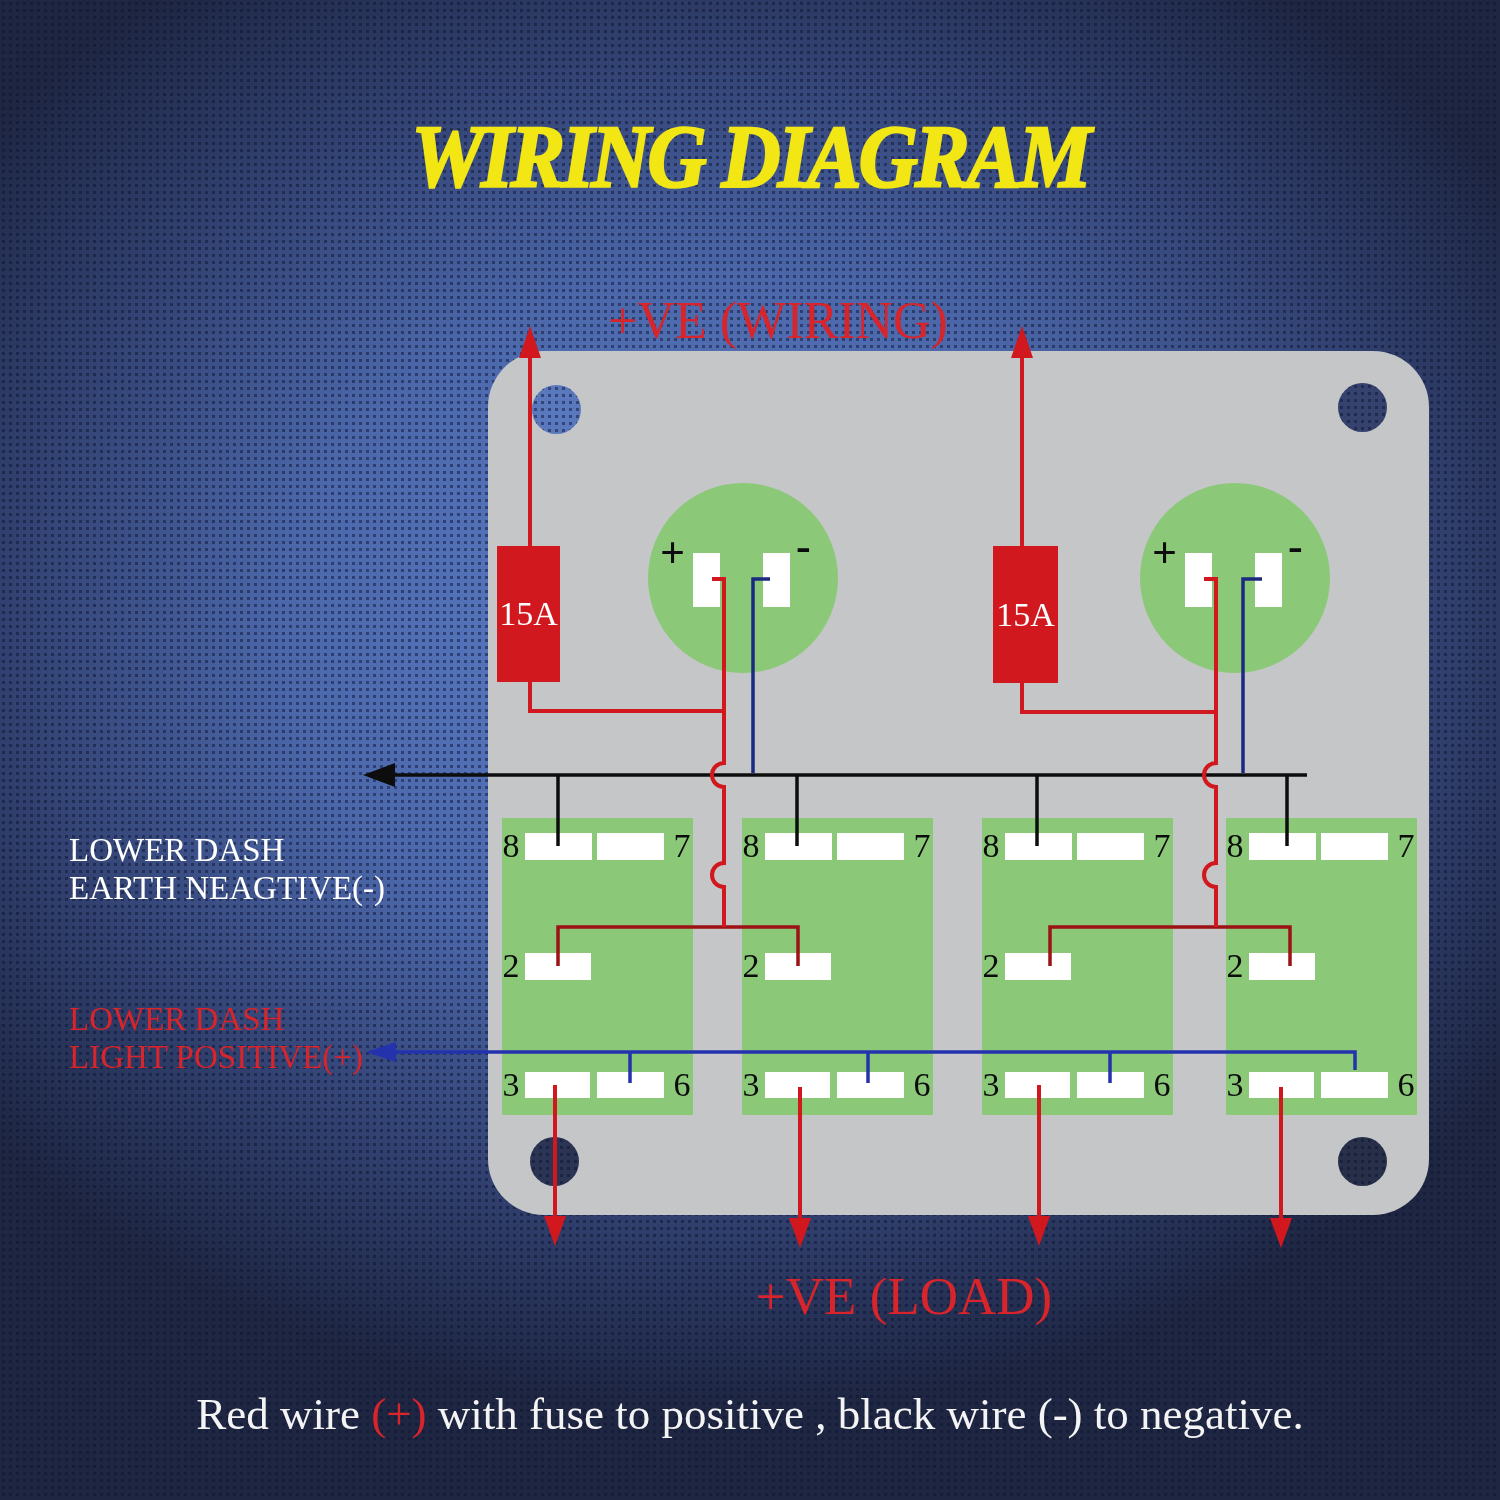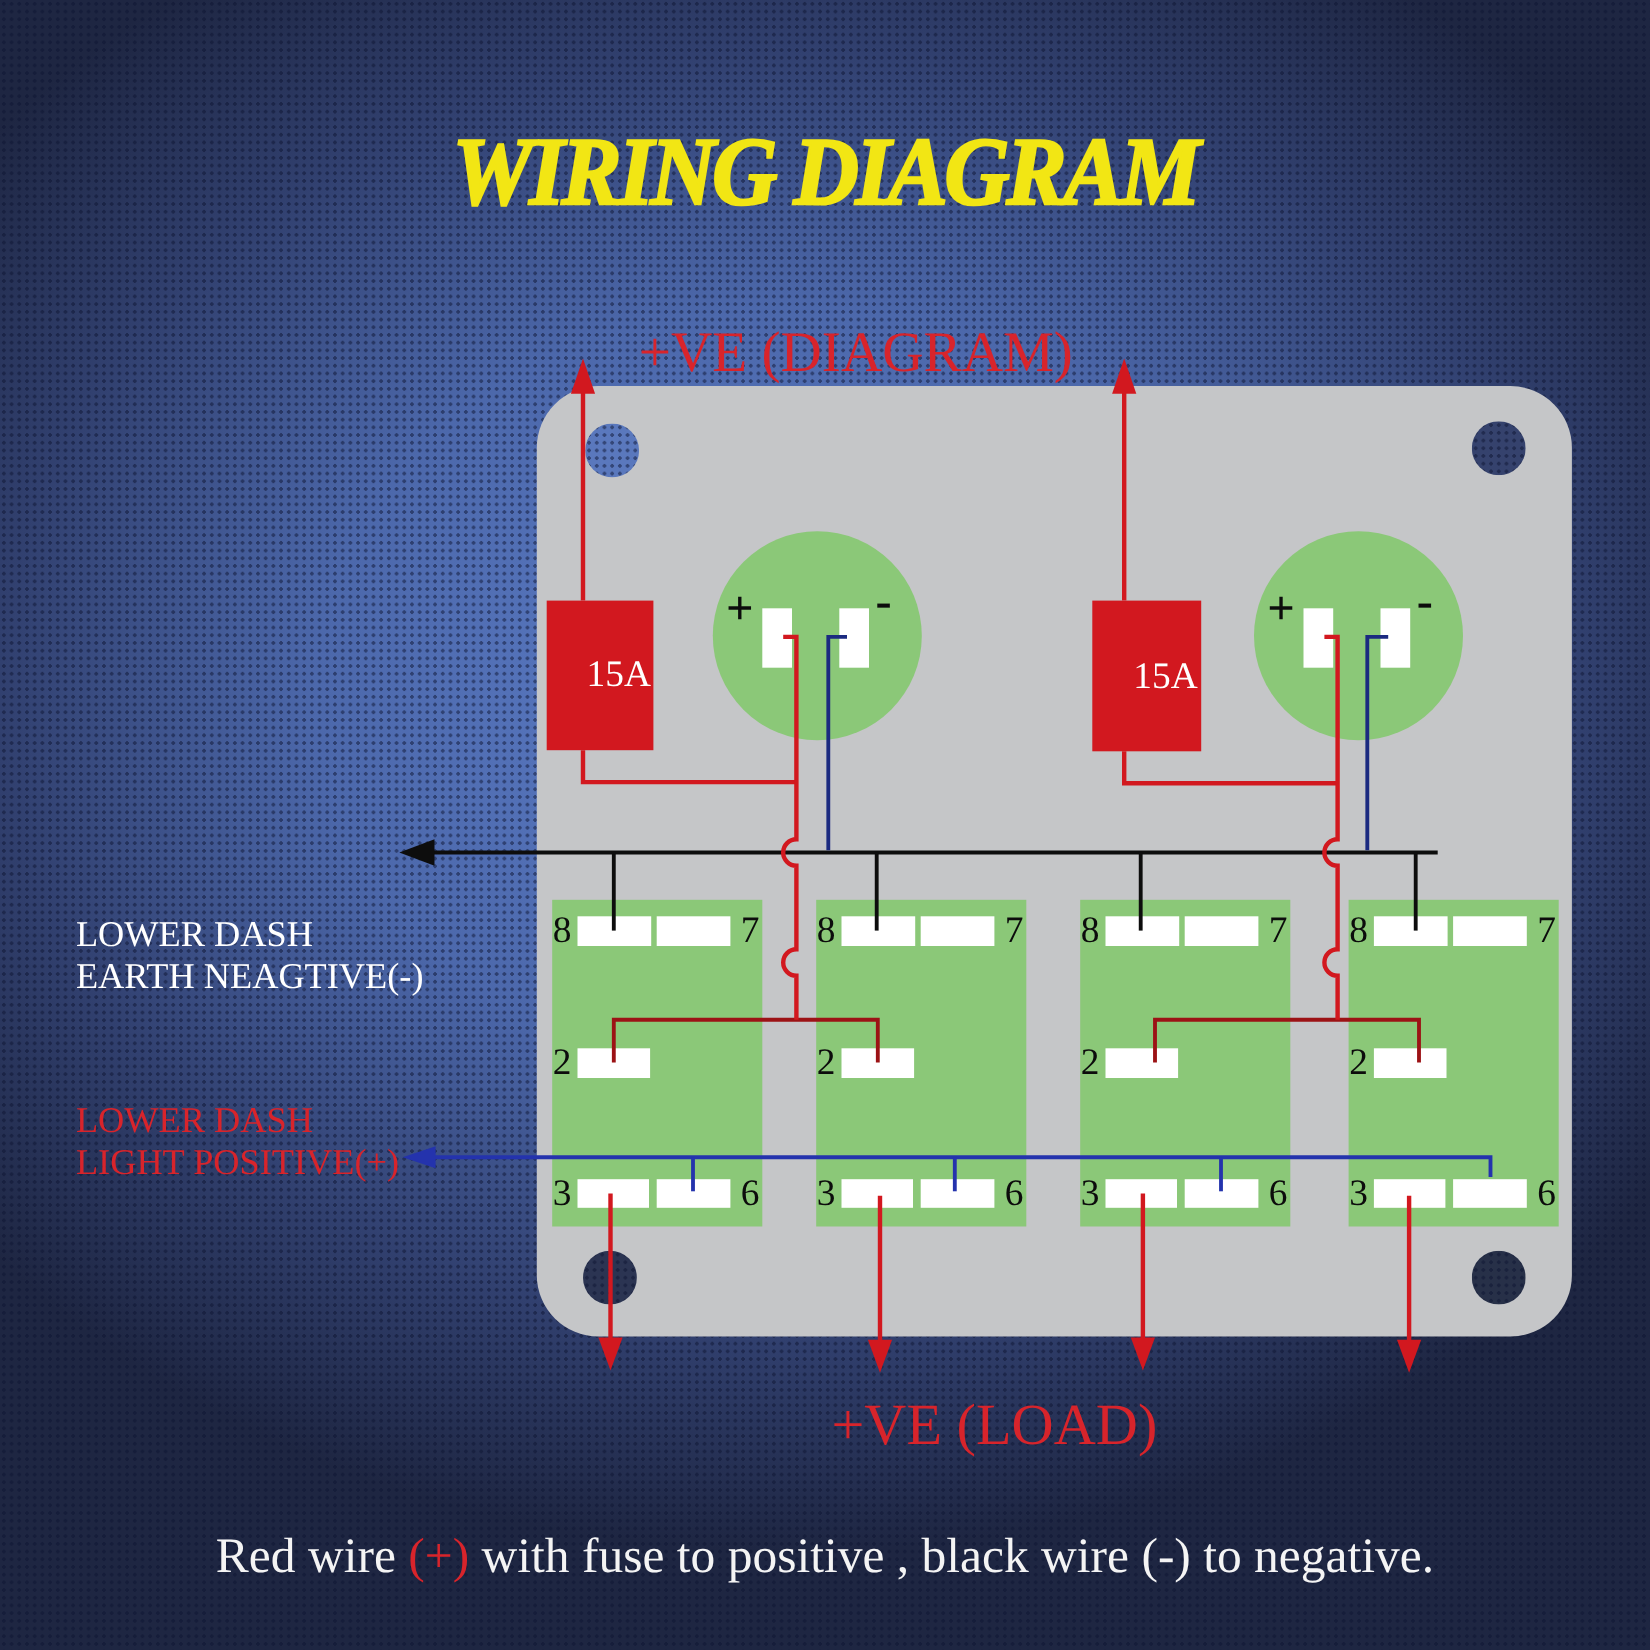--- a/index.html
+++ b/index.html
@@ -27,21 +27,21 @@
   .caption{left:0;top:1388px;width:1500px;text-align:center;font-size:45px;color:#f4f4f4;}
   .caption .red{color:#d8242b;}
   .panel{left:488px;top:351px;width:941px;height:864px;background:#c5c6c8;border-radius:56px;}
   .hole{width:49px;height:49px;border-radius:50%;
     background-image:radial-gradient(circle, rgba(13,20,50,.5) 1.5px, transparent 1.8px);
     background-size:7px 7px;}
   .hole-tl{left:532px;top:385px;background-color:#5a78bd;}
   .hole-tr{left:1338px;top:383px;background-color:#35426d;}
   .hole-bl{left:530px;top:1137px;background-color:#2b3452;}
   .hole-br{left:1338px;top:1137px;background-color:#273048;}
-  .fuse{background:#d2181f;color:#ffffff;font-size:34px;display:flex;align-items:center;justify-content:center;padding-left:34px;}
+  .fuse{background:#d2181f;color:#ffffff;font-size:34px;display:flex;align-items:center;justify-content:center;}
   .fuse1{left:497px;top:546px;width:63px;height:136px;}
   .fuse2{left:993px;top:546px;width:65px;height:137px;}
   .rocker{width:190px;height:190px;border-radius:50%;background:#8bc878;}
   .rocker1{left:648px;top:483px;}
   .rocker2{left:1140px;top:483px;}
   .rterm{position:absolute;width:27px;height:54px;background:#ffffff;top:70px;}
   .rterm-l{left:45px;}
   .rterm-r{left:115px;}
   .rsign{position:absolute;font-size:44px;font-weight:bold;color:#0c0c0c;}
   .rsign-plus{left:12px;top:44px;}
@@ -59,21 +59,21 @@
   .l2{left:-3px;top:129px;}
   .l3{left:-3px;top:248px;} .l6{left:168px;top:248px;}
   svg.wires{position:absolute;left:0;top:0;pointer-events:none;}
 </style>
 </head>
 <body>
 
 <div class="stage">
 
   <div class="abs title">WIRING DIAGRAM</div>
-  <div class="abs lbl-battery">+VE (DIAGRAM)</div>
+  <div class="abs lbl-battery">+VE (WIRING)</div>
   <div class="abs lbl-two lbl-neg"><span>LOWER DASH</span><br><span>EARTH NEAGTIVE(-)</span></div>
   <div class="abs lbl-two lbl-pos"><span>LOWER DASH</span><br><span>LIGHT POSITIVE(+)</span></div>
   <div class="abs caption"><span>Red wire </span><span class="red">(+)</span><span> with fuse to positive , black wire (-) to negative.</span></div>
   <div class="abs lbl-load">+VE (LOAD)</div>
 
   <div class="abs panel"></div>
   <div class="abs hole hole-tl"></div>
   <div class="abs hole hole-tr"></div>
   <div class="abs hole hole-bl"></div>
   <div class="abs hole hole-br"></div>

